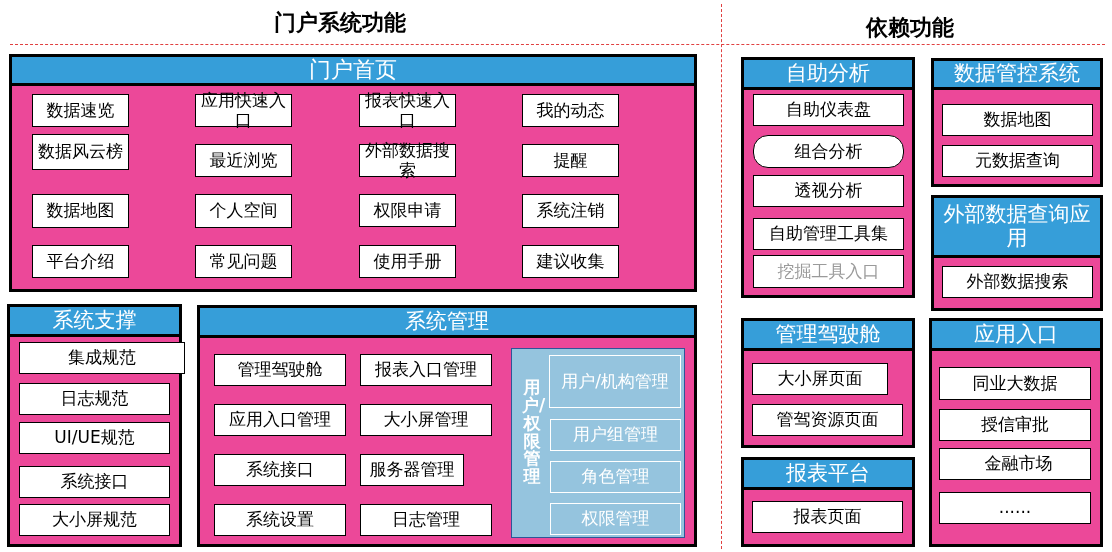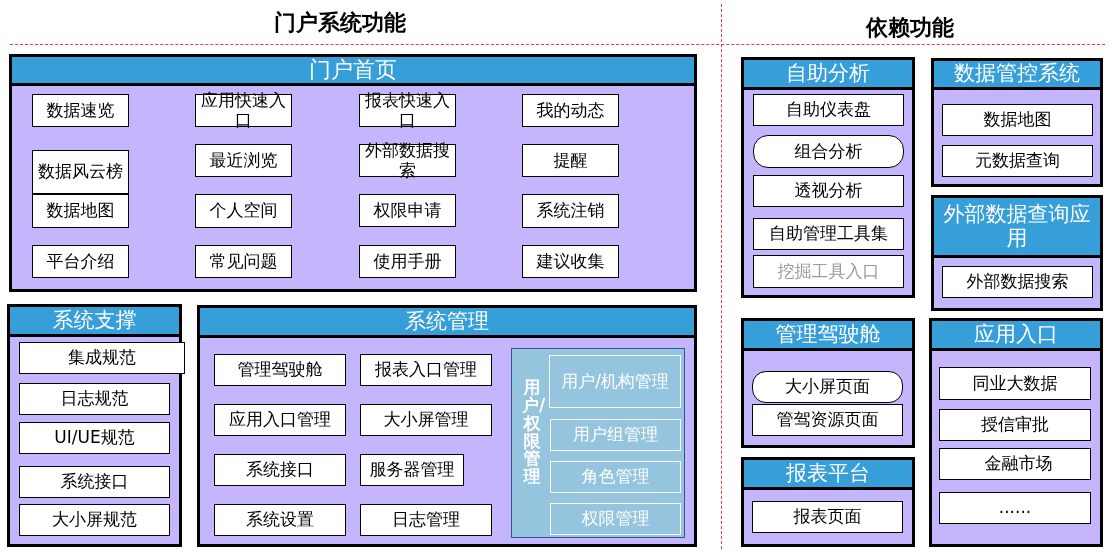--- a/index.html
+++ b/index.html
@@ -1,21 +1,21 @@
 <!DOCTYPE html>
 <html><head>
 <meta charset="utf-8">
 <style>
   html, body { margin:0; padding:0; background:#ffffff; }
   body { width:1112px; height:552px; position:relative; overflow:hidden;
          font-family:"DejaVu Sans","Liberation Sans",sans-serif; color:#000; }
   .section-title { position:absolute; font-weight:bold; font-size:22px; text-align:center; }
   .hdash { position:absolute; height:0; border-top:1px dashed #e04040; }
   .vdash { position:absolute; width:0; border-left:1px dashed #e04040; }
-  .group { position:absolute; box-sizing:border-box; border:3px solid #000; background:#c4b5fd; }
+  .group { position:absolute; box-sizing:border-box; border:3px solid #000; background:#ec4899; }
   .group-header { position:absolute; left:0; right:0; top:0; background:#369ed9; color:#fff;
                   text-align:center; box-sizing:border-box; border-bottom:3px solid #000;
                   display:flex; align-items:center; justify-content:center; line-height:1.1; }
   .item { position:absolute; box-sizing:border-box; border:1px solid #000; background:#fff;
           display:flex; align-items:center; justify-content:center; font-size:17px; text-align:center; line-height:1.15; }
   .item.muted { color:#9a9a9a; }
   .user-panel { position:absolute; box-sizing:border-box; background:#95c4de; border:1px solid #2f5597; }
   .user-panel-label { position:absolute; color:#fff; font-weight:bold; font-size:17px; width:20px; text-align:center; line-height:1.05; }
   .user-item { position:absolute; box-sizing:border-box; border:1px solid #fff; color:#fff;
                display:flex; align-items:center; justify-content:center; font-size:17px; text-align:left; line-height:1.25; }
@@ -28,21 +28,21 @@
 <div class="hdash" style="left:10px;top:44px;width:1095px;"></div>
 <div class="vdash" style="left:721px;top:4px;height:545px;"></div>
 
 <div class="group" style="left:9px;top:54px;width:688px;height:238px;">
   <div class="group-header" style="height:29px;font-size:22px;">门户首页</div>
   <div class="item" style="left:20px;top:37px;width:97px;height:33px;">数据速览</div>
   <div class="item" style="left:183px;top:37px;width:97px;height:33px;">应用快速入口</div>
   <div class="item" style="left:347px;top:37px;width:97px;height:33px;">报表快速入口</div>
   <div class="item" style="left:510px;top:37px;width:97px;height:33px;">我的动态</div>
 
-  <div class="item" style="left:20px;top:93px;width:97px;height:44px;">数据风云榜</div>
+  <div class="item" style="left:20px;top:77px;width:97px;height:36px;">数据风云榜</div>
   <div class="item" style="left:183px;top:87px;width:97px;height:33px;">最近浏览</div>
   <div class="item" style="left:347px;top:87px;width:97px;height:33px;">外部数据搜索</div>
   <div class="item" style="left:510px;top:87px;width:97px;height:33px;">提醒</div>
 
   <div class="item" style="left:20px;top:137px;width:97px;height:34px;">数据地图</div>
   <div class="item" style="left:183px;top:137px;width:97px;height:34px;">个人空间</div>
   <div class="item" style="left:347px;top:137px;width:97px;height:33px;">权限申请</div>
   <div class="item" style="left:510px;top:137px;width:97px;height:34px;">系统注销</div>
 
   <div class="item" style="left:20px;top:188px;width:97px;height:33px;">平台介绍</div>
@@ -95,21 +95,21 @@
   <div class="item" style="left:8px;top:84px;width:151px;height:32px;">元数据查询</div>
 </div>
 
 <div class="group" style="left:931px;top:195px;width:172px;height:116px;">
   <div class="group-header" style="height:60px;font-size:21px;padding:0 4px;">外部数据查询应用</div>
   <div class="item" style="left:8px;top:68px;width:151px;height:32px;">外部数据搜索</div>
 </div>
 
 <div class="group" style="left:741px;top:318px;width:174px;height:130px;">
   <div class="group-header" style="height:30px;font-size:21px;">管理驾驶舱</div>
-  <div class="item" style="left:8px;top:50px;width:151px;height:32px;border-radius:14px;">大小屏页面</div>
+  <div class="item" style="left:8px;top:42px;width:136px;height:32px;">大小屏页面</div>
   <div class="item" style="left:8px;top:83px;width:151px;height:32px;">管驾资源页面</div>
 </div>
 
 <div class="group" style="left:741px;top:457px;width:174px;height:90px;">
   <div class="group-header" style="height:30px;font-size:21px;">报表平台</div>
   <div class="item" style="left:8px;top:41px;width:151px;height:32px;">报表页面</div>
 </div>
 
 <div class="group" style="left:929px;top:318px;width:174px;height:229px;">
   <div class="group-header" style="height:30px;font-size:21px;">应用入口</div>

